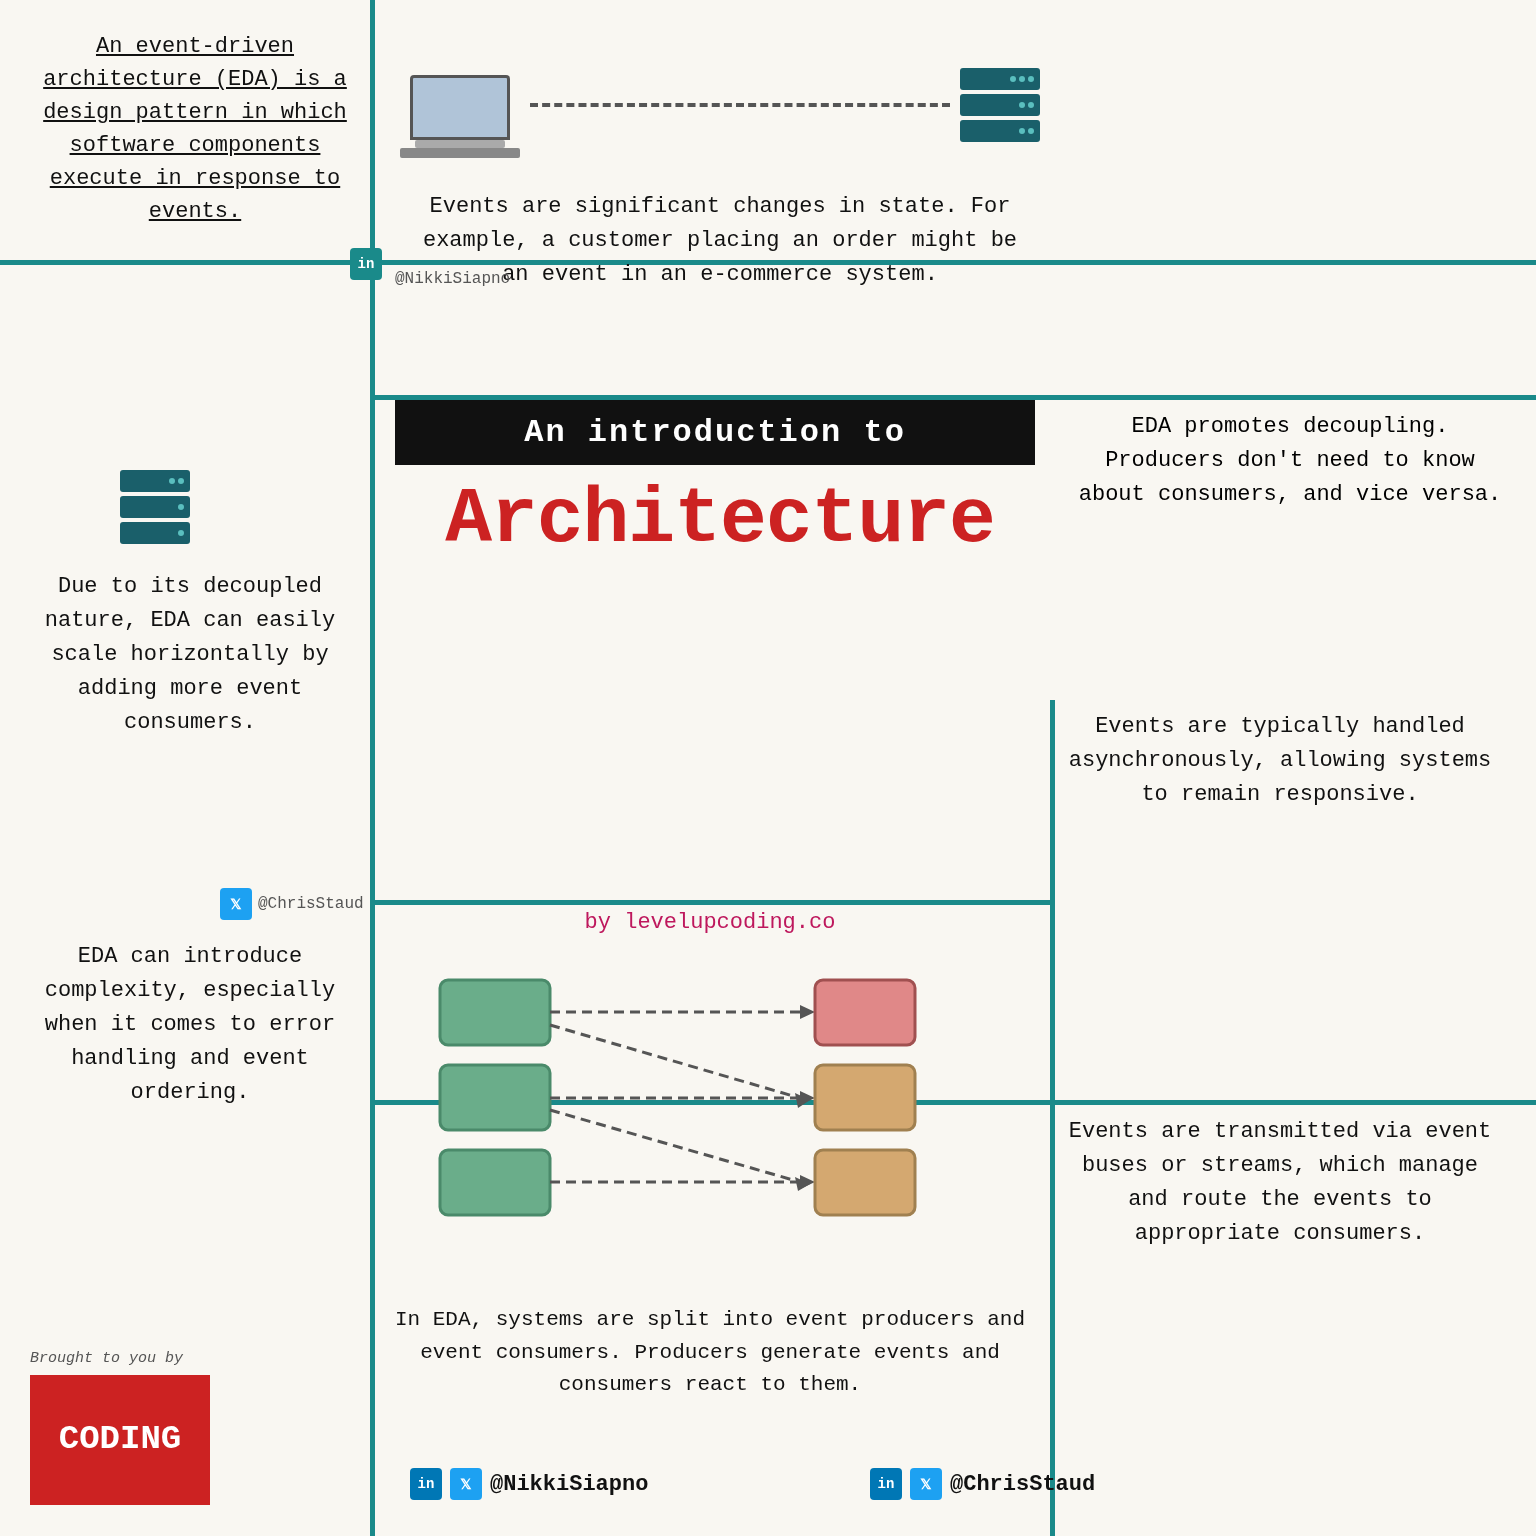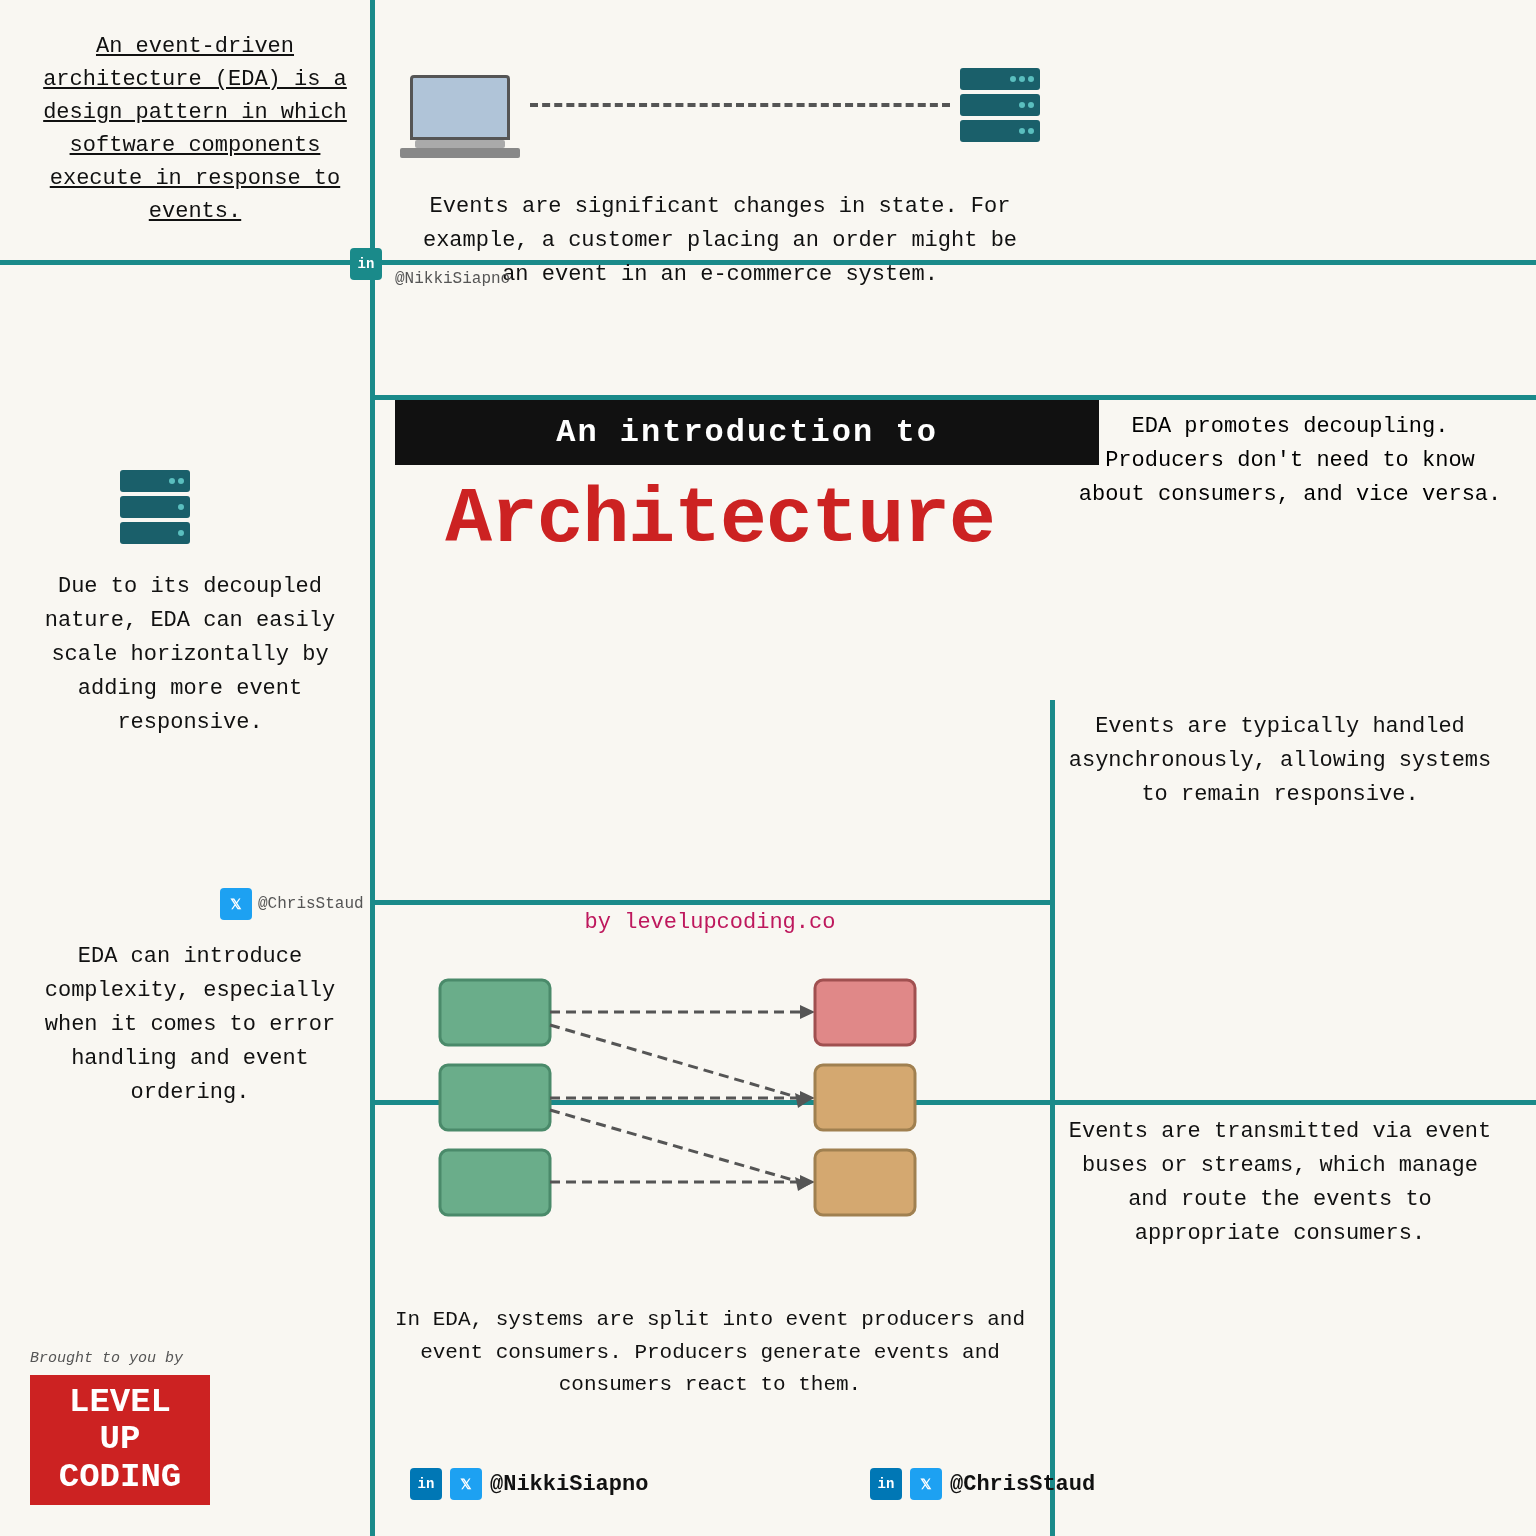--- a/index.html
+++ b/index.html
@@ -212,21 +212,21 @@
       top: 270px;
       font-size: 16px;
       color: #555;
     }
 
     
     .intro-banner {
       position: absolute;
       left: 395px;
       top: 400px;
-      width: 704px;
+      width: 640px;
       background: #111;
       padding: 14px 30px;
       text-align: center;
     }
 
     .intro-banner-text {
       color: white;
       font-size: 32px;
       font-weight: bold;
       letter-spacing: 2px;
@@ -502,21 +502,21 @@
     <div class="server-dot"></div>
   </div>
   <div class="server-unit" style="width:70px">
     <div class="server-dot"></div>
   </div>
   <div class="server-unit" style="width:70px">
     <div class="server-dot"></div>
   </div>
 </div>
 
-<div class="scale-text">Due to its decoupled nature, EDA can easily scale horizontally by adding more event responsive.</div>
+<div class="scale-text">Due to its decoupled nature, EDA can easily scale horizontally by adding more event consumers.</div>
 
 <div class="chris-badge-area">
   <div class="chris-twitter social-icon social-twitter">𝕏</div>
   <span class="chris-credit">@ChrisStaud</span>
 </div>
 
 <div class="complexity-text">EDA can introduce complexity, especially when it comes to error handling and event ordering.</div>
 
 <div class="async-text">Events are typically handled asynchronously, allowing systems to remain responsive.</div>
 
@@ -547,21 +547,20 @@
   <rect x="435" y="105" width="100" height="65" rx="8" fill="#d4a870" stroke="#a08050" stroke-width="3"></rect>
   <rect x="435" y="190" width="100" height="65" rx="8" fill="#d4a870" stroke="#a08050" stroke-width="3"></rect>
 </svg>
 
 <div style="position:absolute; left:375px; top:910px; width:670px; text-align:center; font-size:22px; color:#be185d;">by levelupcoding.co</div>
 
 <div class="eda-systems-text">In EDA, systems are split into event producers and event consumers. Producers generate events and consumers react to them.</div>
 
 <div class="brought-by">Brought to you by</div>
 <div class="level-up-badge">
-  <div class="level-up-text">LEVEL UP</div>
   <div class="level-up-text">CODING</div>
 </div>
 
 <div class="bottom-social-left">
   <div class="social-icon social-linkedin">in</div>
   <div class="social-icon social-twitter">𝕏</div>
   <span class="social-handle">@NikkiSiapno</span>
 </div>
 
 <div class="bottom-social-right">

